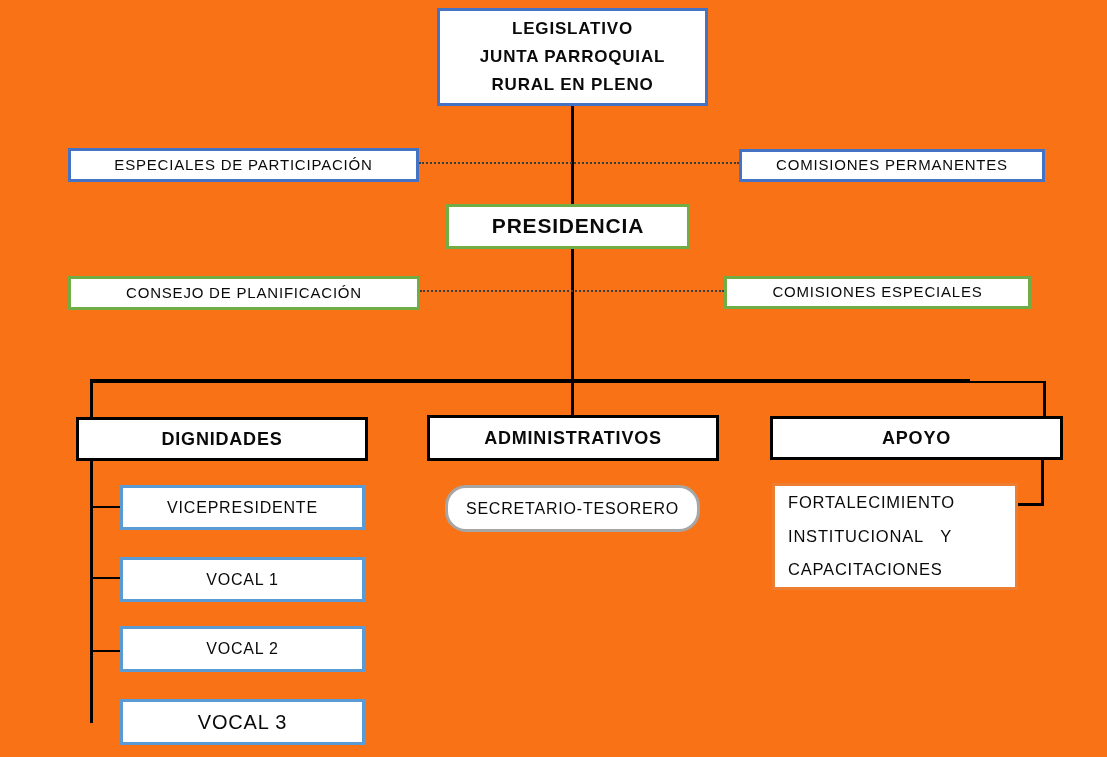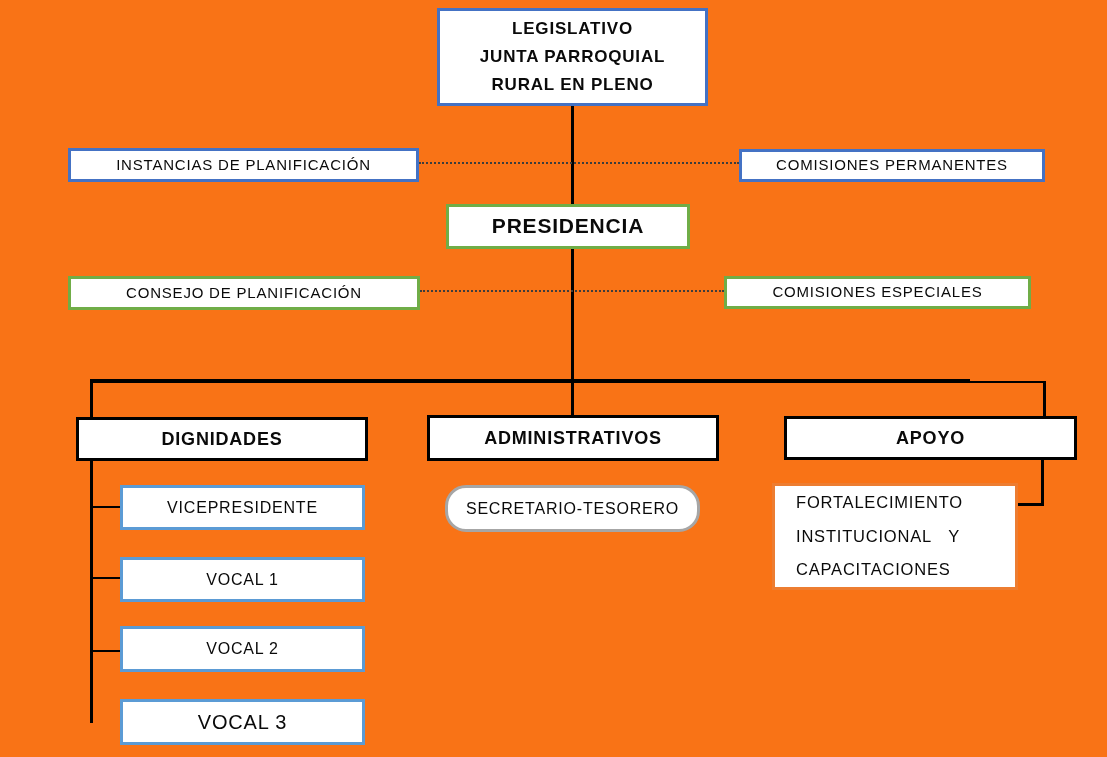--- a/index.html
+++ b/index.html
@@ -43,26 +43,26 @@
 
   
   .n-legislativo { left: 437px; top: 8px;   width: 271px; height: 98px; font-size: 17px; line-height: 1.65; }
   .n-instancias  { left: 68px;  top: 148px; width: 351px; height: 34px; font-size: 15px; }
   .n-com-perm    { left: 739px; top: 149px; width: 306px; height: 33px; font-size: 15px; }
   .n-presidencia { left: 446px; top: 204px; width: 244px; height: 45px; font-size: 21px; }
   .n-consejo     { left: 68px;  top: 276px; width: 352px; height: 34px; font-size: 15px; }
   .n-com-esp     { left: 724px; top: 276px; width: 307px; height: 33px; font-size: 15px; }
   .n-dignidades  { left: 76px;  top: 417px; width: 292px; height: 44px; font-size: 18px; }
   .n-admin       { left: 427px; top: 415px; width: 292px; height: 46px; font-size: 18px; }
-  .n-apoyo       { left: 770px; top: 416px; width: 293px; height: 44px; font-size: 18px; margin-left: 14px; }
+  .n-apoyo       { left: 770px; top: 416px; width: 293px; height: 44px; font-size: 18px; }
   .n-vice        { left: 120px; top: 485px; width: 245px; height: 45px; font-size: 16px; }
   .n-secretario  { left: 445px; top: 485px; width: 255px; height: 47px; font-size: 16px; border-radius: 21px; }
   .n-fortal      { left: 772px; top: 483px; width: 246px; height: 107px; font-size: 16.5px;
                    align-items: flex-start; justify-content: center; text-align: left;
-                   padding-left: 21px; line-height: 2.05; }
+                   padding-left: 13px; line-height: 2.05; }
   .n-vocal1      { left: 120px; top: 557px; width: 245px; height: 45px; font-size: 16px; }
   .n-vocal2      { left: 120px; top: 626px; width: 245px; height: 46px; font-size: 16px; }
   .n-vocal3      { left: 120px; top: 699px; width: 245px; height: 46px; font-size: 20px; }
 
   
   .l-v-top        { left: 571px; top: 106px; width: 3px;  height: 98px; }
   .l-dotted-row1  { left: 419px; top: 162px; width: 320px; }
   .l-v-mid        { left: 571px; top: 249px; width: 3px;  height: 166px; }
   .l-dotted-row2  { left: 420px; top: 290px; width: 304px; }
   .l-h-main       { left: 92px;  top: 379px; width: 878px; height: 4px; }
@@ -94,21 +94,21 @@
   <div class="line l-v-apoyo-down"></div>
   <div class="line l-h-apoyo-elb"></div>
 
   <div class="box col bd-blue bold n-legislativo">
     <span>LEGISLATIVO</span>
     <span>JUNTA PARROQUIAL</span>
     <span>RURAL EN PLENO</span>
   </div>
 
   <div class="box bd-blue n-instancias">
-    <span>INSTANCIAS DE PLANIFICACIÓN</span>
+    <span>ESPECIALES DE PARTICIPACIÓN</span>
   </div>
 
   <div class="box bd-blue n-com-perm">
     <span>COMISIONES PERMANENTES</span>
   </div>
 
   <div class="box bd-green bold n-presidencia">
     <span>PRESIDENCIA</span>
   </div>
 

